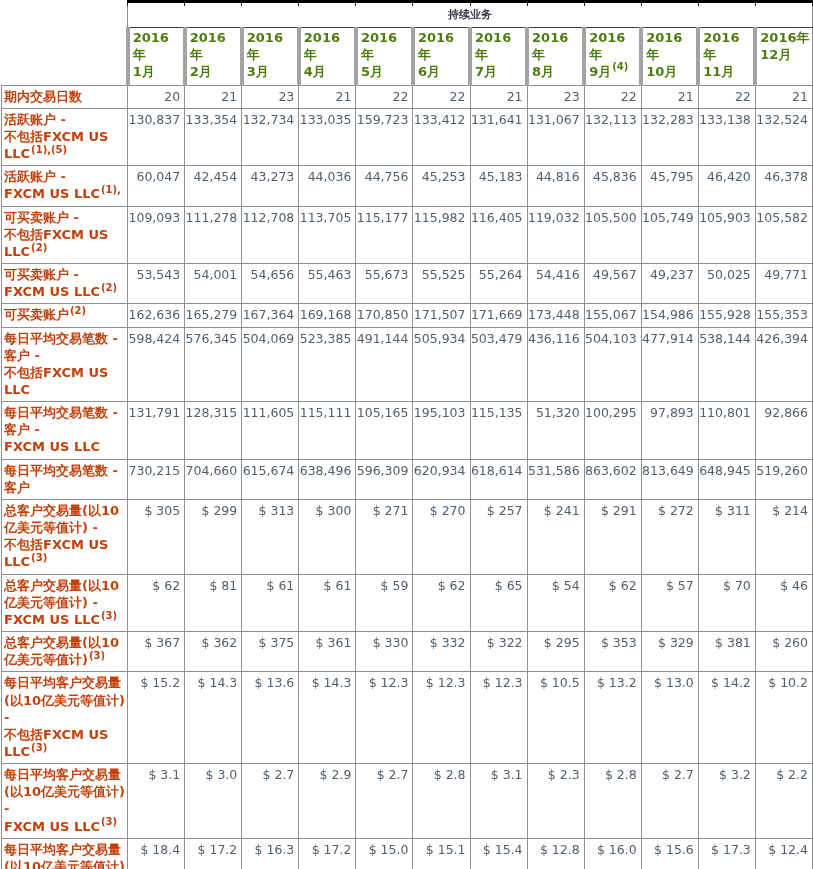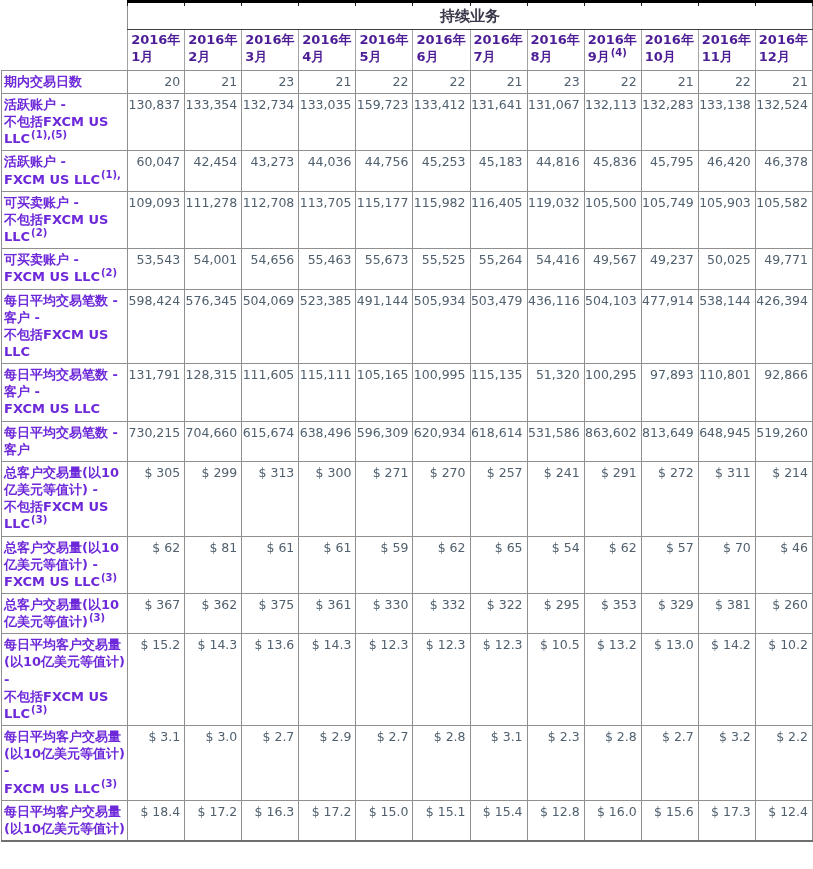--- a/index.html
+++ b/index.html
@@ -14,38 +14,38 @@
 
   
   tr.ticks td { height:3px; }
   tr.ticks td.m { border-top:3px solid #000000; border-left:1px solid #1f1f1f; }
   tr.ticks td.m.lastm { border-right:1px solid #1f1f1f; }
 
   
   tr.cont td.cops {
     border-left:1px solid #8f8f8f; border-right:1px solid #8f8f8f;
     border-bottom:1px solid #3f3f3f;
-    text-align:center; font-weight:bold; font-size:15px; color:#39394b;
+    text-align:center; font-weight:bold; font-size:11px; color:#39394b;
     padding:1px 0 3px 0; height:17px;
   }
 
   
   tr.months td { border-bottom:1px solid #8f8f8f; }
   tr.months td.m {
-    border-left:1px solid #a3a3a3;
-    font-weight:bold; font-size:13px; color:#4c1d95;
+    border-left:4px solid #a3a3a3;
+    font-weight:bold; font-size:13px; color:#4d7c0f;
     padding:2px 1px 4px 3px; line-height:1.3;
   }
   tr.months td.m.lastm { border-right:1px solid #8f8f8f; }
 
   
   tr.drow td { border-bottom:1px solid #8f8f8f; }
   tr.drow td.lbl {
     border-left:1px solid #8f8f8f;
-    font-weight:bold; font-size:13px; color:#6d28d9;
+    font-weight:bold; font-size:13px; color:#c2410c;
     line-height:1.32; padding:2px 2px 3px 2px;
   }
   tr.drow td.val {
     border-left:1px solid #8f8f8f;
     text-align:right; font-size:12.5px; color:#50606e;
     padding:3px 4px 2px 0; line-height:1.3;
   }
   tr.drow td.val.lastm { border-right:1px solid #8f8f8f; }
   tr.drow.last td { border-bottom:2px solid #6f6f6f; }
 
@@ -195,20 +195,35 @@
           <td class="val">55,673</td>
           <td class="val">55,525</td>
           <td class="val">55,264</td>
           <td class="val">54,416</td>
           <td class="val">49,567</td>
           <td class="val">49,237</td>
           <td class="val">50,025</td>
           <td class="val lastm">49,771</td>
         </tr>
         <tr class="drow">
+          <td class="lbl"><span class="pre">可买卖账户</span><sup class="fn">(2)</sup></td>
+          <td class="val">162,636</td>
+          <td class="val">165,279</td>
+          <td class="val">167,364</td>
+          <td class="val">169,168</td>
+          <td class="val">170,850</td>
+          <td class="val">171,507</td>
+          <td class="val">171,669</td>
+          <td class="val">173,448</td>
+          <td class="val">155,067</td>
+          <td class="val">154,986</td>
+          <td class="val">155,928</td>
+          <td class="val lastm">155,353</td>
+        </tr>
+        <tr class="drow">
           <td class="lbl"><span class="pre">每日平均交易笔数 -
 客户 -
 不包括FXCM US
 LLC</span></td>
           <td class="val">598,424</td>
           <td class="val">576,345</td>
           <td class="val">504,069</td>
           <td class="val">523,385</td>
           <td class="val">491,144</td>
           <td class="val">505,934</td>
@@ -221,21 +236,21 @@
         </tr>
         <tr class="drow">
           <td class="lbl"><span class="pre">每日平均交易笔数 -
 客户 -
 FXCM US LLC</span></td>
           <td class="val">131,791</td>
           <td class="val">128,315</td>
           <td class="val">111,605</td>
           <td class="val">115,111</td>
           <td class="val">105,165</td>
-          <td class="val">100,995</td>
+          <td class="val">195,103</td>
           <td class="val">115,135</td>
           <td class="val">51,320</td>
           <td class="val">100,295</td>
           <td class="val">97,893</td>
           <td class="val">110,801</td>
           <td class="val lastm">92,866</td>
         </tr>
         <tr class="drow">
           <td class="lbl"><span class="pre">每日平均交易笔数 -
 客户</span></td>

